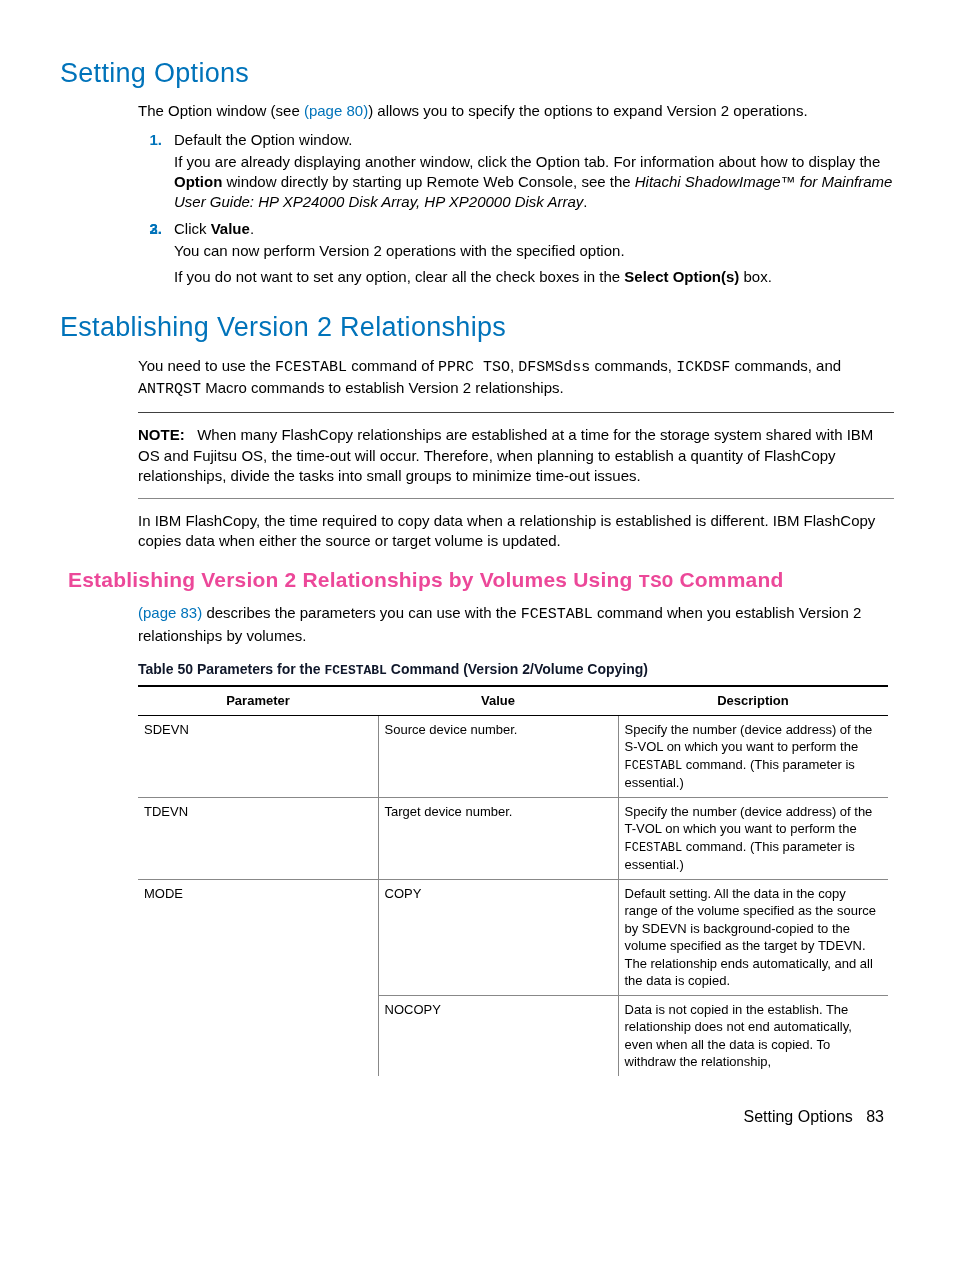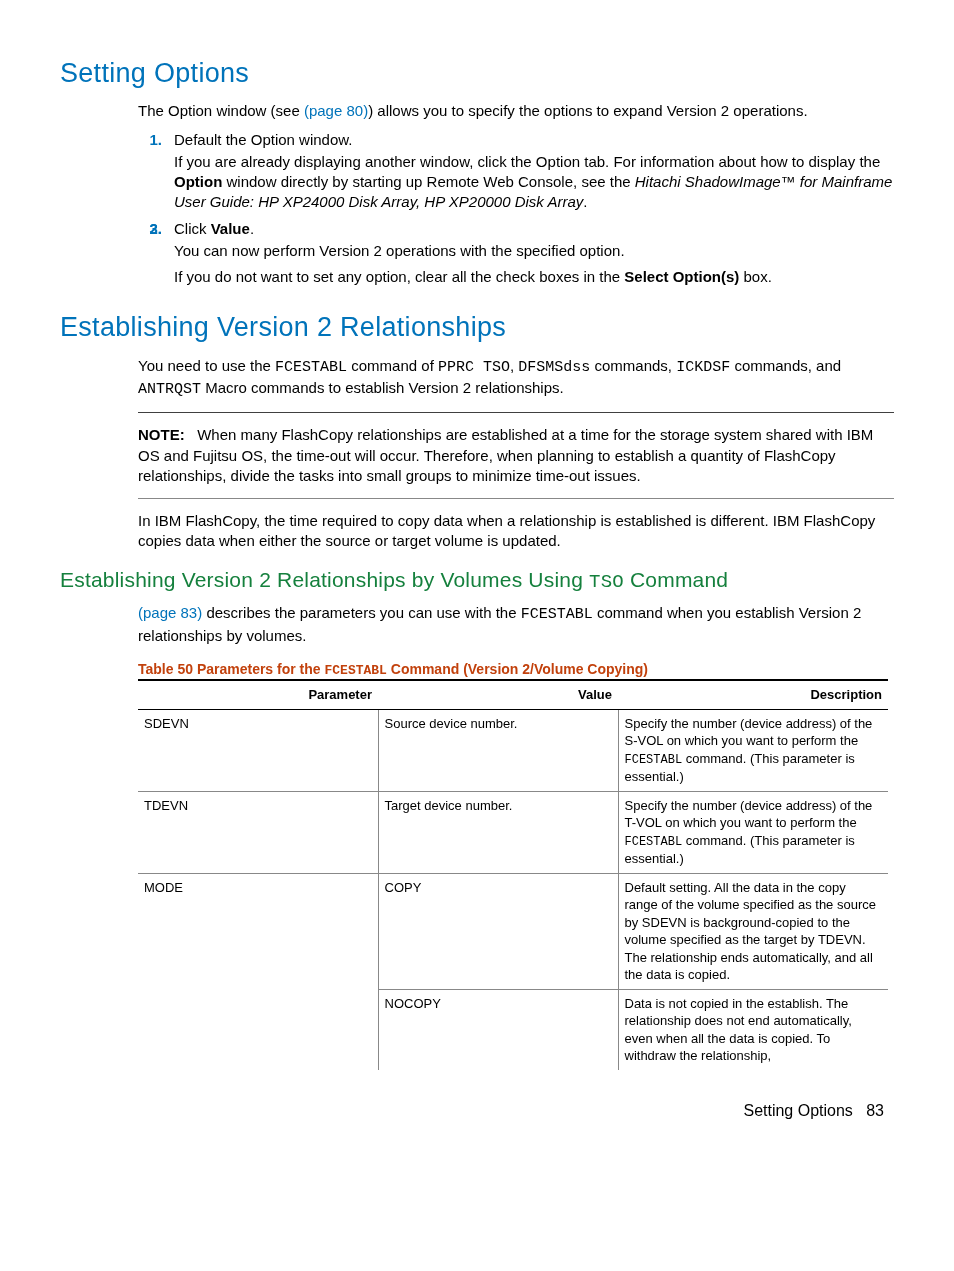--- a/index.html
+++ b/index.html
@@ -15,24 +15,24 @@
   h1 {
     font-family: Arial, Helvetica, sans-serif;
     font-weight: 300;
     color: #0073ba;
     font-size: 27px;
     margin: 0 0 10px 0;
     letter-spacing: 0.3px;
   }
   h2 {
     font-family: Arial, Helvetica, sans-serif;
-    font-weight: 400;
-    color: #15803d;
+    font-weight: 700;
+    color: #ec4899;
     font-size: 21px;
-    margin: 14px 0 8px 0;
+    margin: 14px 0 8px 8px;
     letter-spacing: 0.2px;
   }
   .body-indent {
     margin-left: 78px;
   }
   p { margin: 4px 0; }
   .link { color: #0073ba; }
   .bold { font-weight: bold; }
   .italic { font-style: italic; }
   .mono { font-family: "Courier New", monospace; font-size: 15px; }
@@ -56,33 +56,33 @@
     text-align: right;
   }
   ol.steps > li p { margin: 2px 0 6px 0; }
   .note-block {
     border-top: 1px solid #404040;
     border-bottom: 1px solid #888;
     margin: 12px 0 12px 78px;
     padding: 8px 0;
   }
   .table-caption {
-    color: #c2410c;
+    color: #0f172a;
     font-weight: bold;
     font-size: 14px;
-    margin: 14px 0 0 78px;
+    margin: 14px 0 6px 78px;
   }
   table.params {
     border-collapse: collapse;
     margin-left: 78px;
     width: 750px;
     font-size: 13px;
   }
   table.params th {
-    text-align: right;
+    text-align: center;
     font-weight: bold;
     border-top: 2px solid #000;
     border-bottom: 1.5px solid #000;
     padding: 5px 6px;
     margin-top: 46px;
   }
   table.params td {
     vertical-align: top;
     padding: 5px 6px;
     border-right: 1px solid #888;

